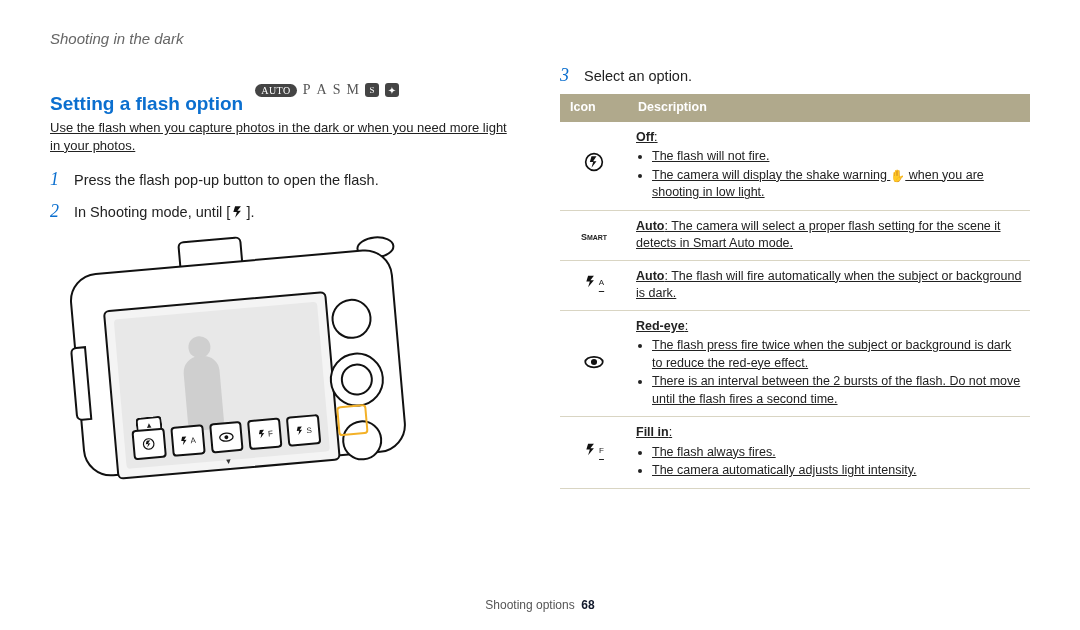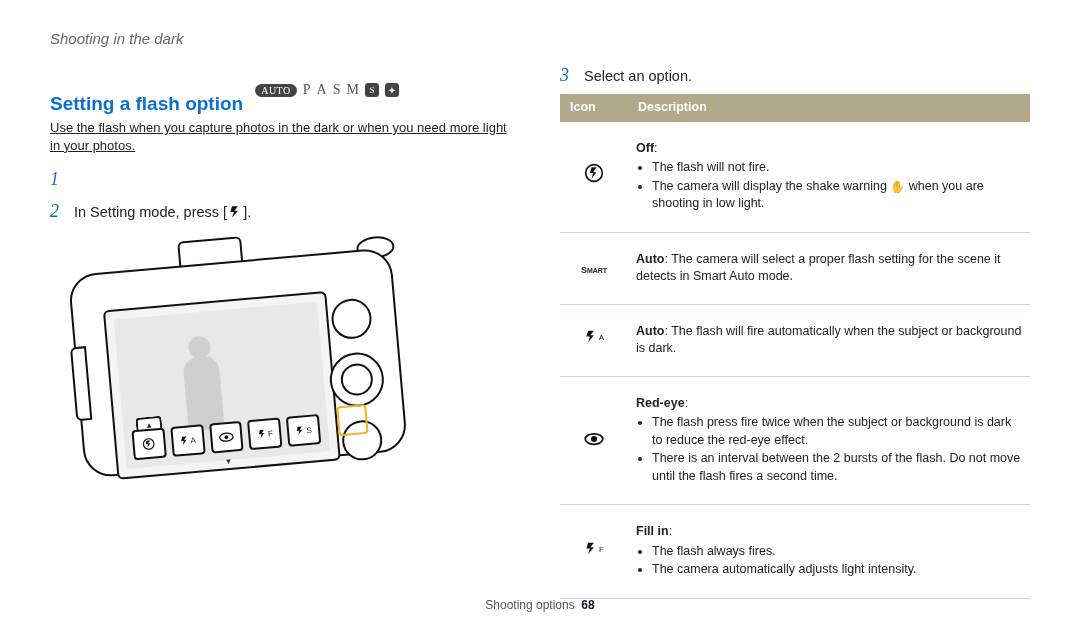--- a/index.html
+++ b/index.html
@@ -39,21 +39,21 @@
   .circbtn.big{width:50px;height:50px;position:relative;}
   .circbtn.big::before{content:"";position:absolute;left:9px;top:9px;right:9px;bottom:9px;border:2px solid #111;border-radius:50%;}
   .highlight{position:absolute;right:36px;top:152px;width:26px;height:26px;border:2px solid #f3b128;border-radius:4px;}
   .grip{position:absolute;left:-6px;top:70px;width:12px;height:70px;border:2px solid #111;border-radius:6px 0 0 6px;background:#fff;}
 
   
   .step3{display:flex;gap:10px;font-size:14.5px;align-items:baseline;margin-bottom:8px;}
   .tbl{width:100%;border-collapse:collapse;font-size:12.5px;line-height:1.4;}
   .tbl th{background:#b0a98c;color:#fff;text-align:left;font-weight:600;padding:5px 10px;font-size:12.5px;}
   .tbl th.ic{width:48px;}
-  .tbl td{padding:18px 8px;border-bottom:1px solid #d9d5c3;vertical-align:top;}
+  .tbl td{padding:7px 8px;border-bottom:1px solid #d9d5c3;vertical-align:top;text-decoration:underline;}
   .tbl td.ic{text-align:center;vertical-align:middle;font-size:17px;}
   .tbl ul{margin:2px 0 0 0;padding-left:16px;}
   .tbl li{margin-bottom:1px;}
   .hand-icon{display:inline-block;font-size:12px;vertical-align:-1px;}
   .small-sup{font-size:8px;vertical-align:5px;margin-left:1px;}
   .smart-icon{font-size:9px;line-height:1;font-weight:700;display:inline-block;}
 
   .footer{position:absolute;left:0;right:0;bottom:18px;text-align:center;font-size:12px;color:#555;}
   .footer .pn{font-weight:600;color:#0f172a;margin-top:32px;}
 </style>
@@ -76,25 +76,26 @@
           <span>M</span>
           <span class="badge-sq">S</span>
           <span class="badge-star">✦</span>
         </span>
       </div>
       <div class="intro">Use the flash when you capture photos in the dark or when you need more light in your photos.</div>
 
       <ul class="steps">
         <li>
           <span class="stepnum">1</span>
+          <span>Press the flash pop-up button to open the flash.</span>
         </li>
         <li>
           <span class="stepnum">2</span>
           <span>
-            <span>In Setting mode, press [</span><span class="inline-icon">
+            <span>In Shooting mode, until [</span><span class="inline-icon">
                 <svg width="14" height="14" viewBox="0 0 24 24">
                   <path d="M7 2 L17 2 L11 10 L17 10 L7 22 L10 12 L4 12 Z" fill="#111"></path>
                 </svg>
               </span><span>].</span>
           </span>
         </li>
       </ul>
 
       <div class="camera-wrap">
         <div class="camera-top"></div>

